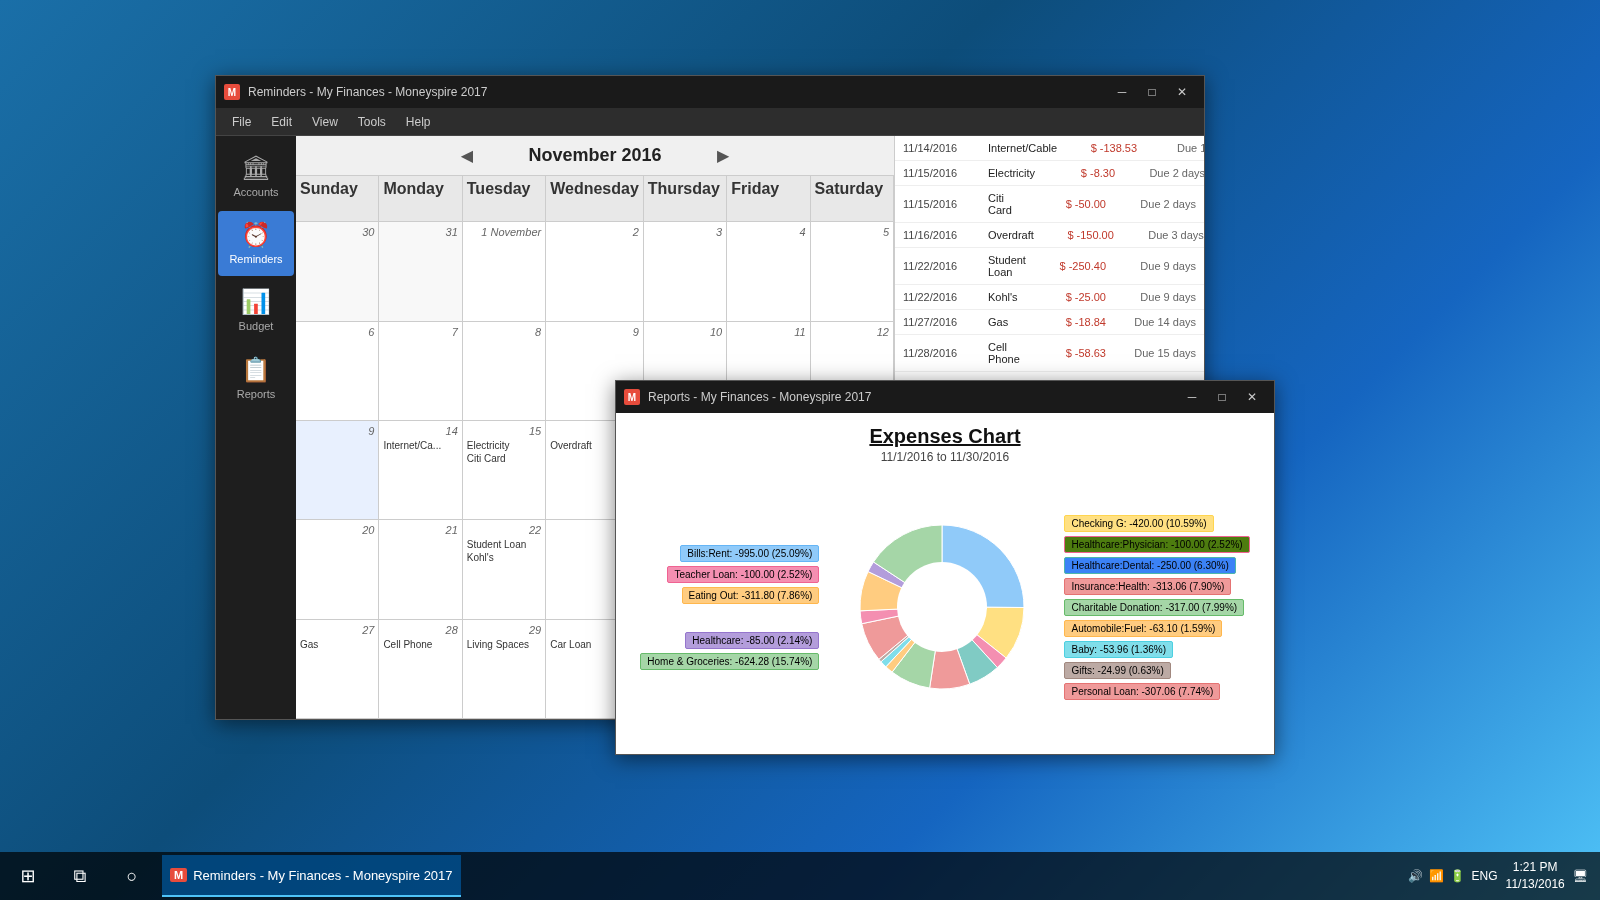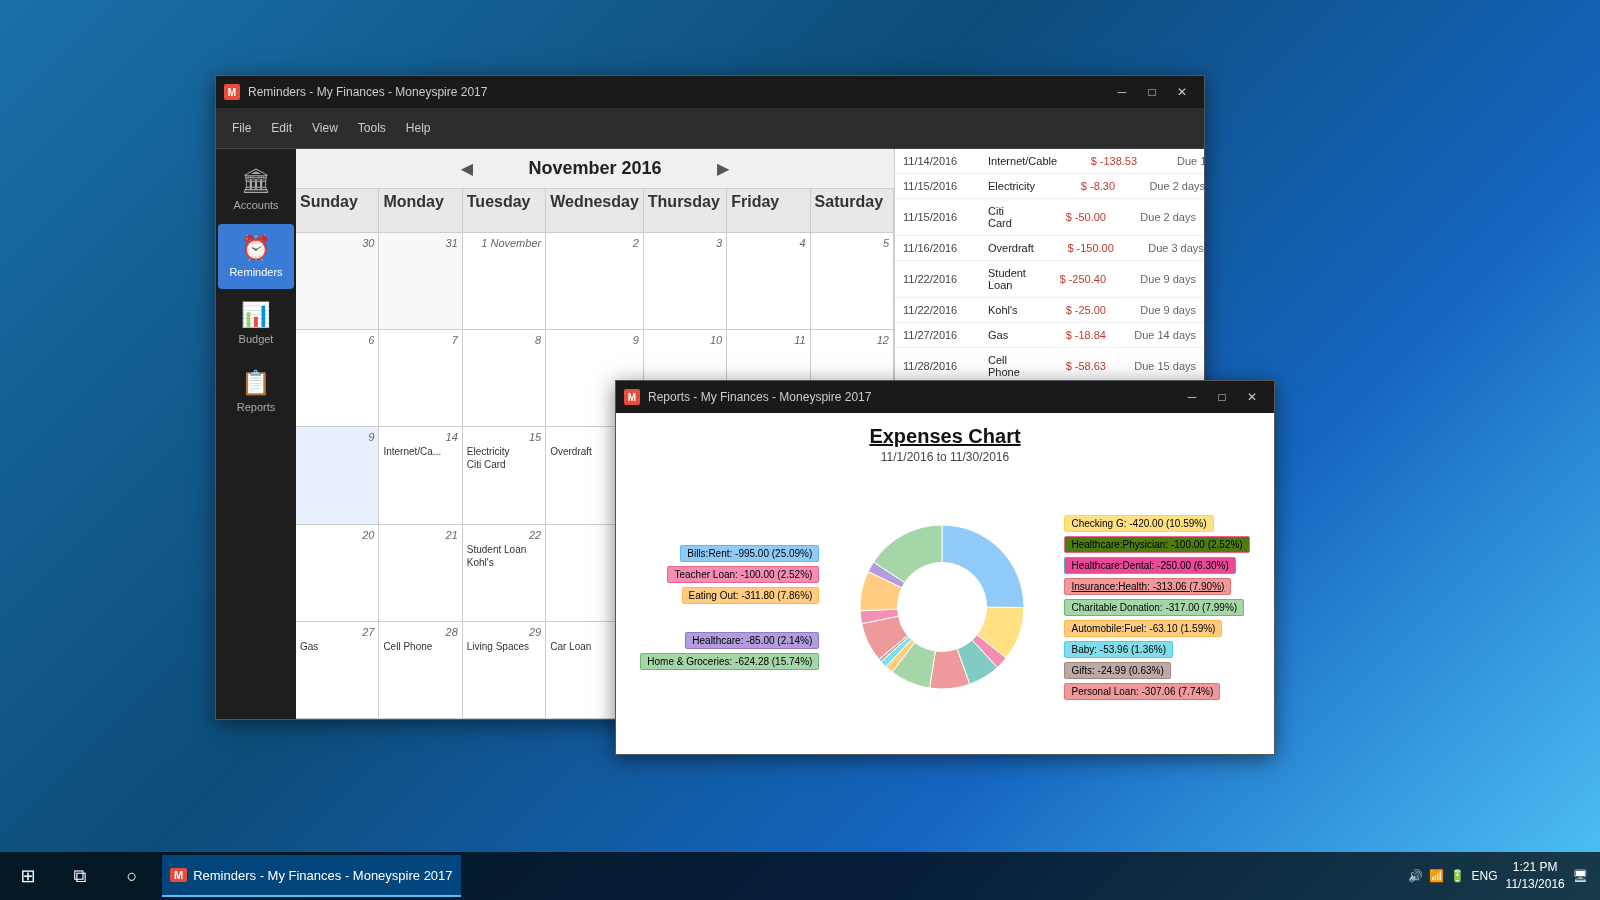--- a/index.html
+++ b/index.html
@@ -115,21 +115,21 @@
       align-items: center;
       justify-content: center;
       color: #ccc;
       font-size: 12px;
       cursor: pointer;
       border-radius: 2px;
     }
 
     
     .menubar {
-      height: 41px;
+      height: 28px;
       background: #2d2d2d;
       display: flex;
       align-items: center;
       padding: 0 8px;
       gap: 4px;
       flex-shrink: 0;
       border-bottom: 1px solid #444;
     }
     .menu-item {
       color: #ccc;
@@ -352,22 +352,22 @@
     }
 
     
     .li-rent { background: #90caf9; color: #000; border: 1px solid #64b5f6; }
     .li-teacher { background: #f48fb1; color: #000; border: 1px solid #f06292; }
     .li-eating { background: #ffcc80; color: #000; border: 1px solid #ffb74d; }
     .li-healthcare-gen { background: #b39ddb; color: #000; border: 1px solid #9575cd; margin-top: 24px; }
     .li-home { background: #a5d6a7; color: #000; border: 1px solid #66bb6a; }
     .li-checking { background: #ffe082; color: #000; border: 1px solid #ffd54f; }
     .li-physician { background: #4d7c0f; color: #000; border: 1px solid #f06292; }
-    .li-dental { background: #ec4899; color: #000; border: 1px solid #4db6ac; }
-    .li-insurance { background: #ef9a9a; color: #000; border: 1px solid #e57373; text-decoration: underline; }
+    .li-dental { background: #3b82f6; color: #000; border: 1px solid #4db6ac; }
+    .li-insurance { background: #ef9a9a; color: #000; border: 1px solid #e57373; }
     .li-charitable { background: #a5d6a7; color: #000; border: 1px solid #66bb6a; }
     .li-automobile { background: #ffcc80; color: #000; border: 1px solid #ffb74d; }
     .li-baby { background: #80deea; color: #000; border: 1px solid #4dd0e1; }
     .li-gifts { background: #bcaaa4; color: #000; border: 1px solid #a1887f; }
     .li-personal { background: #ef9a9a; color: #000; border: 1px solid #e57373; }
   </style>
 </head>
 <body>
 
 <div class="taskbar">

